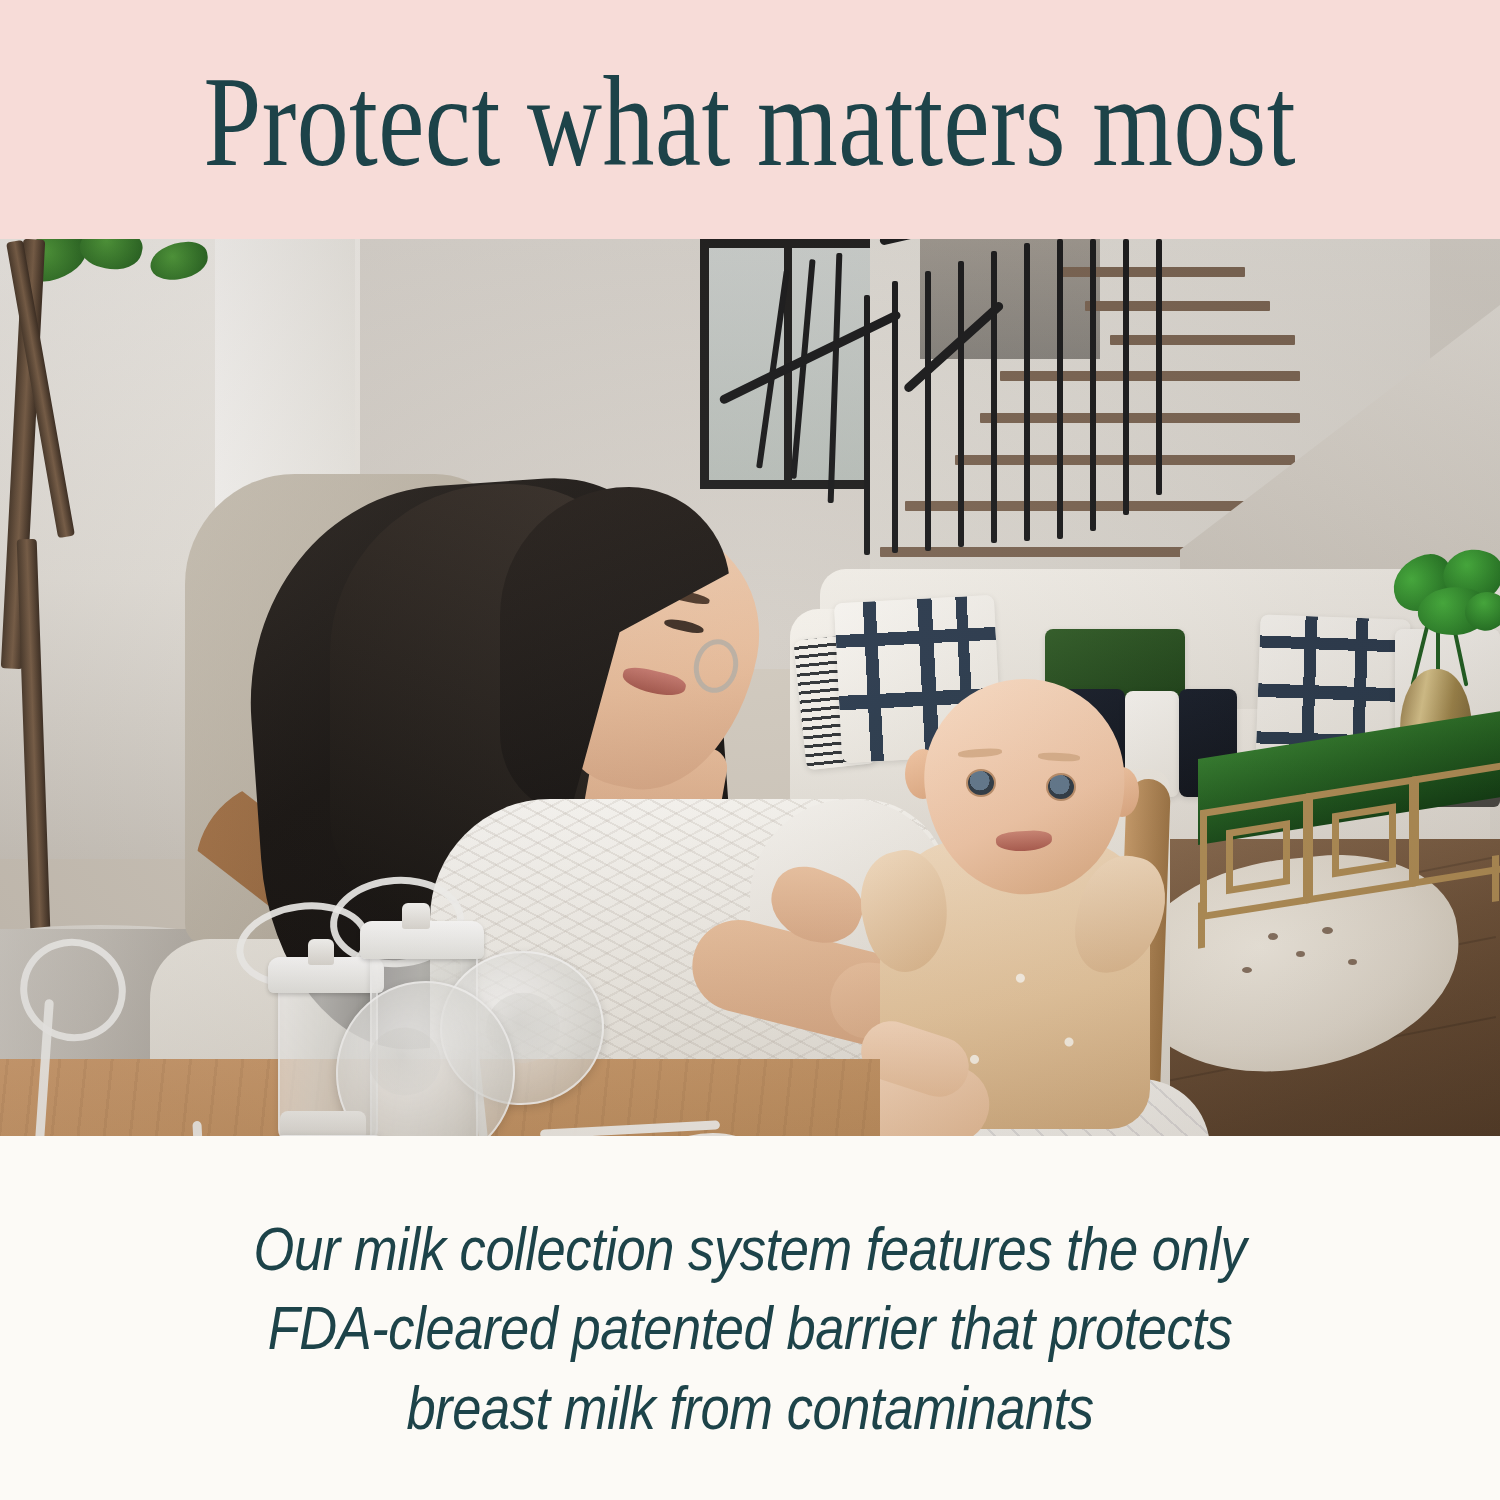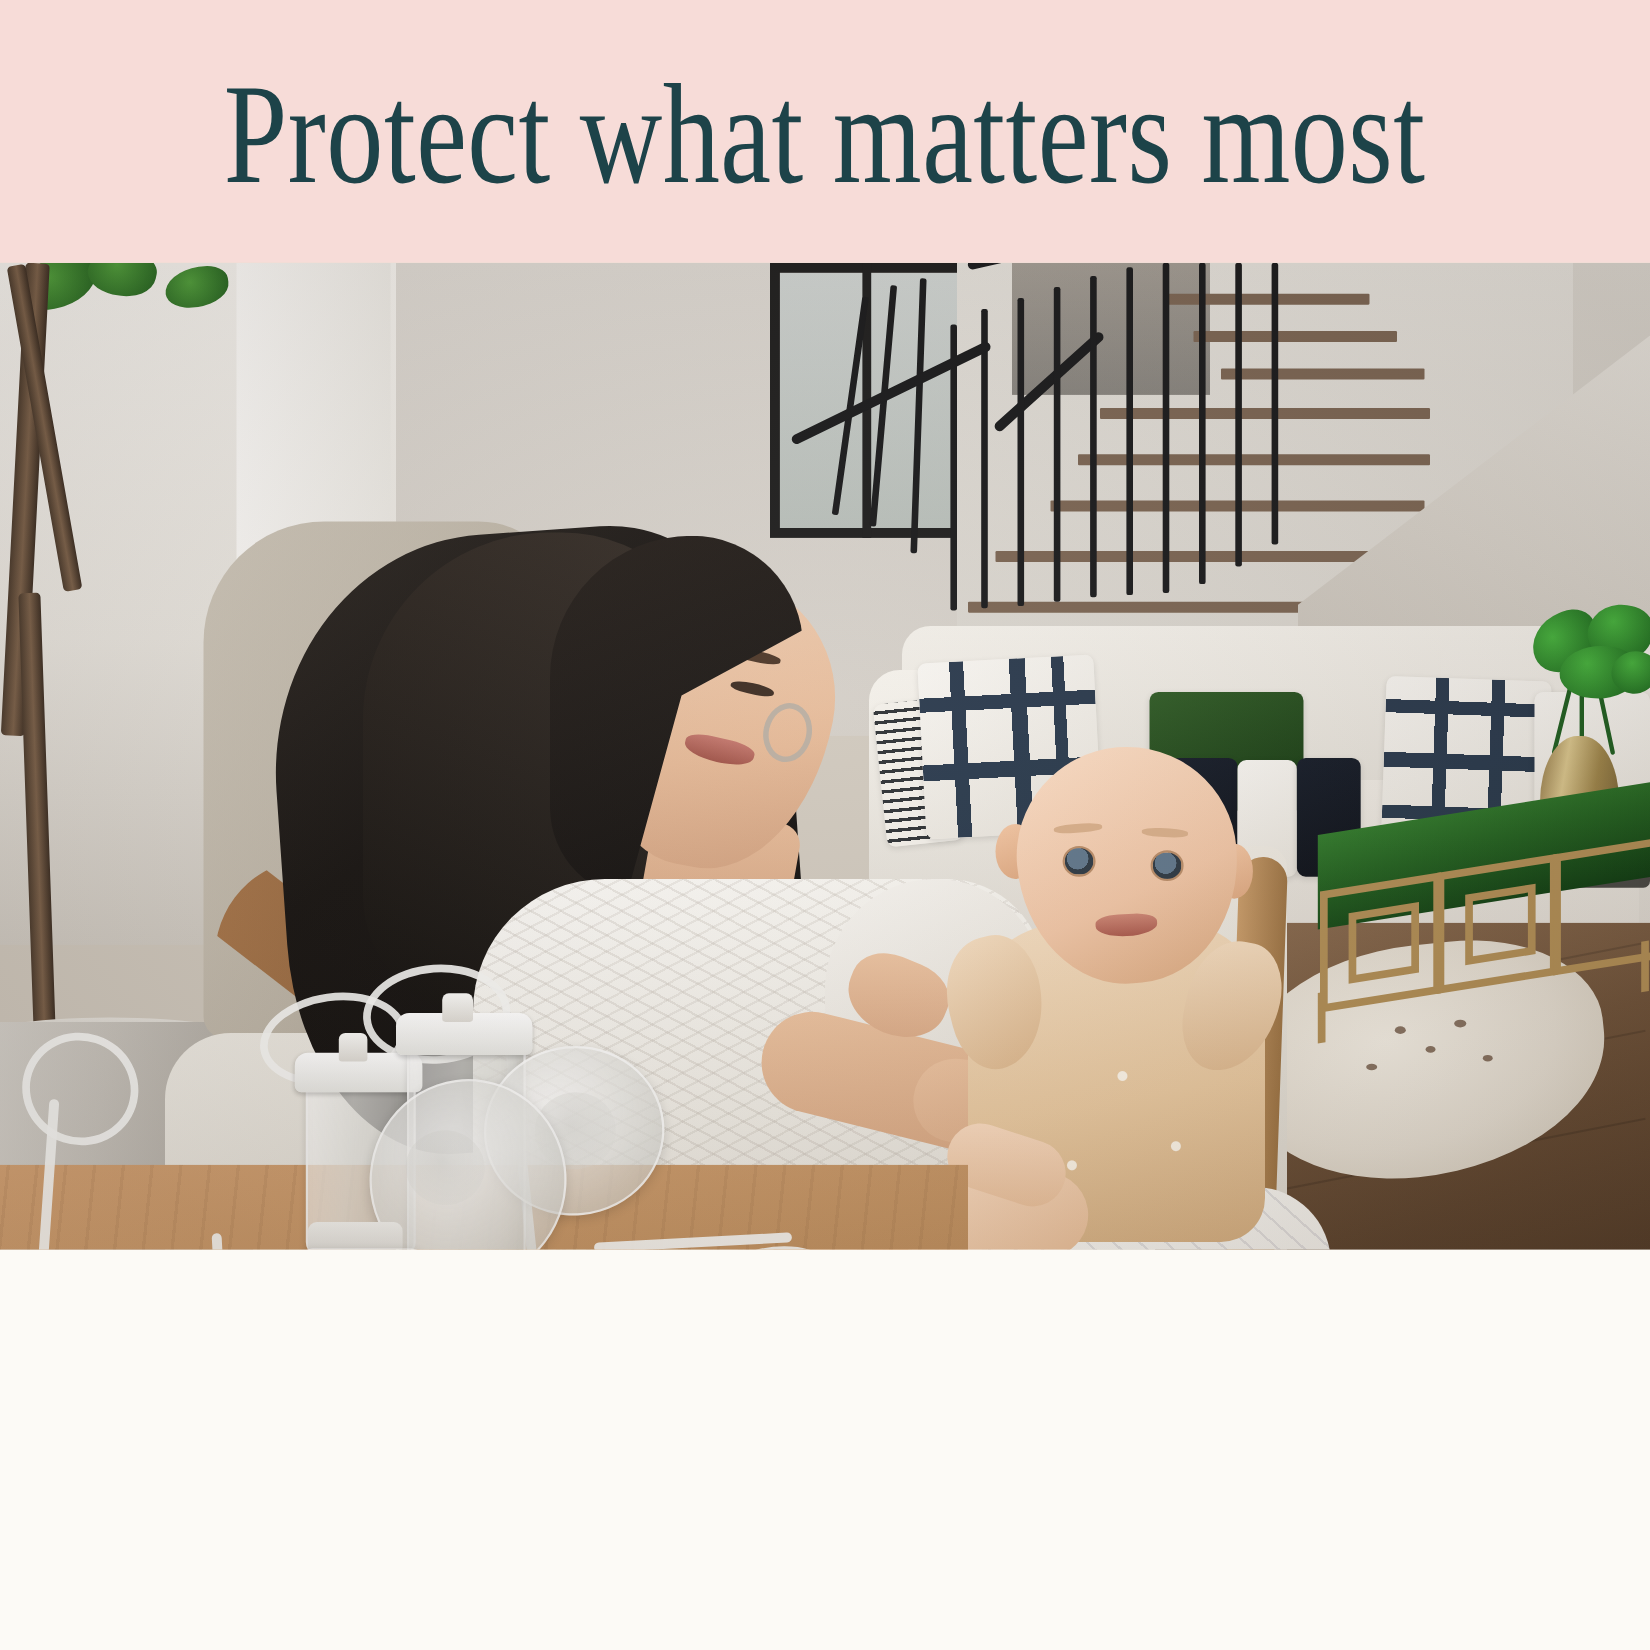--- a/index.html
+++ b/index.html
@@ -668,14 +668,17 @@
     <div class="shield" style="left:336px;top:742px;width:175px;height:180px;transform:rotate(4deg);">
       <span class="shield-inner" style="position:absolute;left:30px;top:46px;width:72px;height:68px;"></span>
     </div>
 
     <div class="bottle-neck" style="left:280px;top:872px;width:86px;height:30px;"></div>
     <div class="milk-bottle" style="left:272px;top:896px;width:110px;height:204px;"></div>
 
     <div class="photo-grade"></div>
   </div>
 
+  <div class="caption-band">
+    <p class="caption">Our milk collection system features the only FDA-cleared patented barrier that protects breast milk from contaminants</p>
+  </div>
 
 </div>
 
 </body></html>

